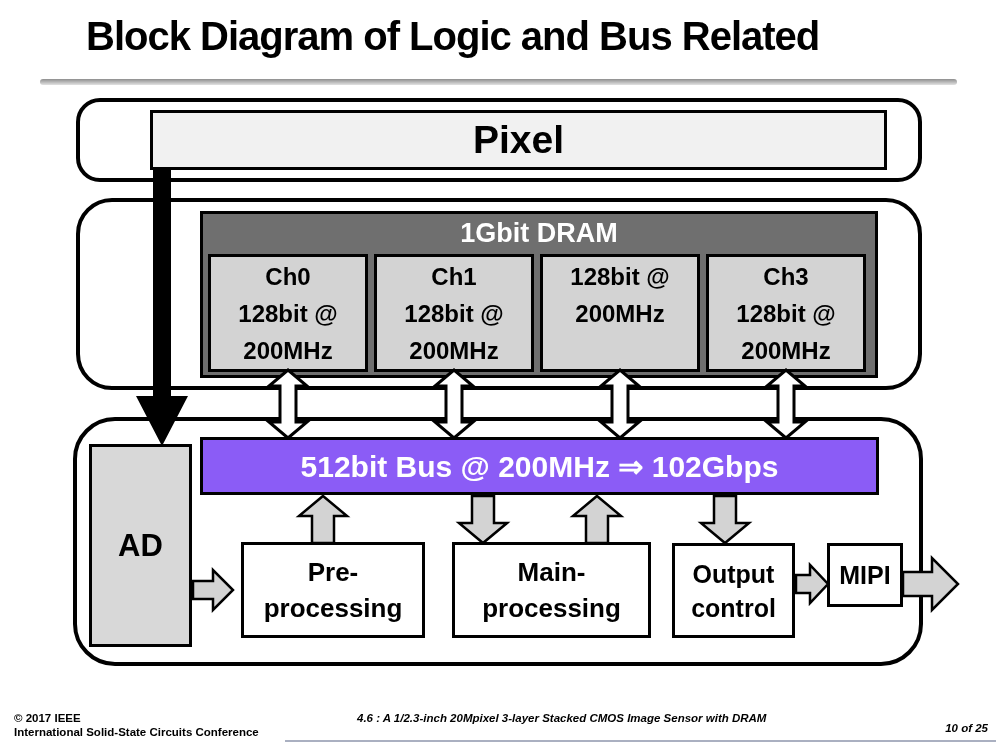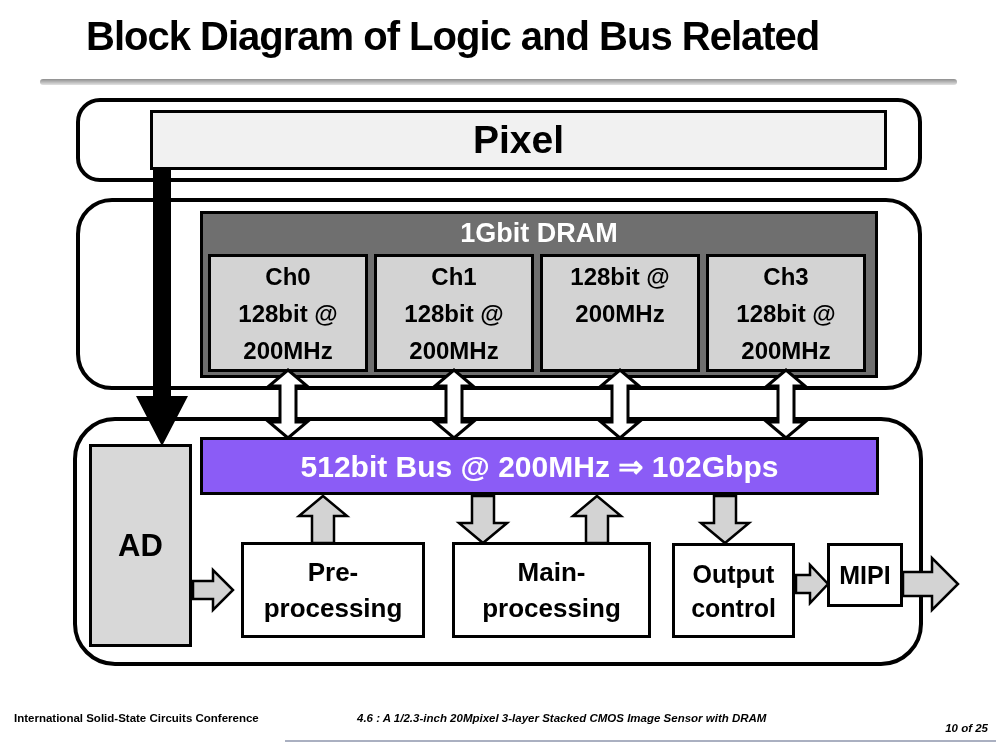--- a/index.html
+++ b/index.html
@@ -130,19 +130,20 @@
     <polygon class="arrow-gray" points="472,496 494,496 494,523 507,523 483,543 459,523 472,523"></polygon>
     <polygon class="arrow-gray" points="597,496 621,516 608,516 608,543 586,543 586,516 573,516"></polygon>
     <polygon class="arrow-gray" points="714,496 736,496 736,523 749,523 725,543 701,523 714,523"></polygon>
 
     <polygon class="arrow-gray" points="193,581 213,581 213,570 233,590 213,610 213,599 193,599"></polygon>
     <polygon class="arrow-gray" points="796,575 810,575 810,565 828,584 810,603 810,593 796,593"></polygon>
     <polygon class="arrow-gray" points="903,572 932,572 932,558 958,584 932,610 932,596 903,596"></polygon>
   </svg>
 
   <div class="footer-left">
+    <div>© 2017 IEEE</div>
     <div>International Solid-State Circuits Conference</div>
   </div>
   <div class="footer-center">4.6 : A 1/2.3-inch 20Mpixel 3-layer Stacked CMOS Image Sensor with DRAM</div>
   <div class="footer-right">10 of 25</div>
   <div class="footer-rule"></div>
 
 </div>
 
 </body></html>

